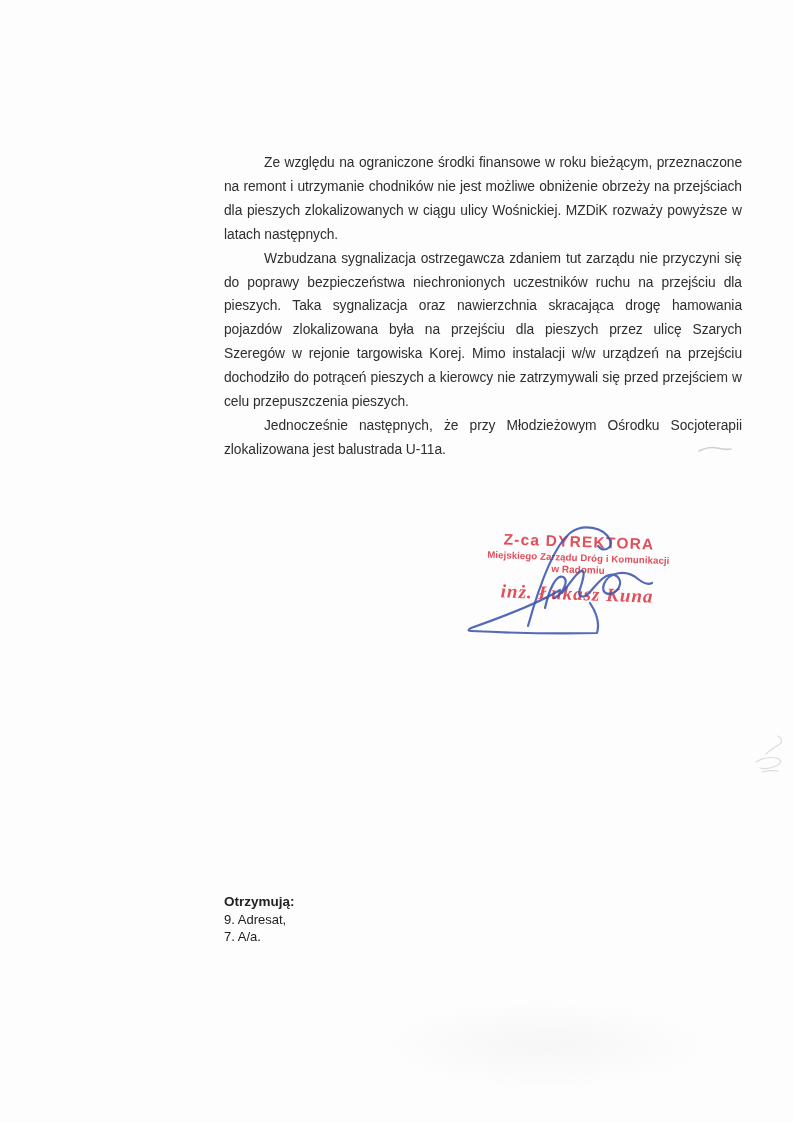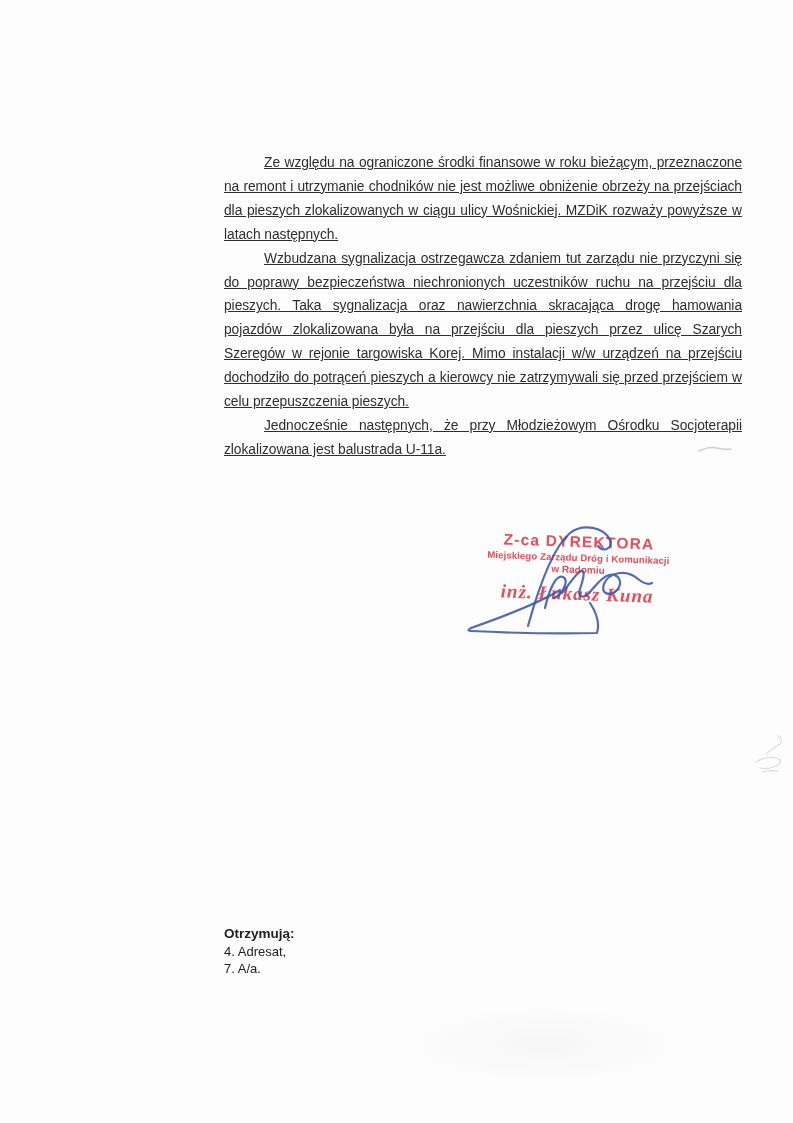--- a/index.html
+++ b/index.html
@@ -20,21 +20,20 @@
   .letter-body {
     position: absolute;
     left: 224px;
     top: 151px;
     width: 518px;
     color: var(--text-color, #2e2e2e);
     font-size: 13.8px;
     line-height: 23.9px;
     letter-spacing: -0.05px;
     text-align: justify;
-    text-decoration: underline;
   }
   .letter-body p {
     margin: 0;
     text-indent: 40px;
   }
 
   
   .stamp-block {
     position: absolute;
     left: 462px;
@@ -88,21 +87,21 @@
     stroke-width: 2.2;
     stroke-linecap: round;
     stroke-linejoin: round;
     opacity: 0.88;
   }
 
   
   .distribution {
     position: absolute;
     left: 224px;
-    top: 925px;
+    top: 893px;
     color: #222;
     font-size: 13px;
     line-height: 17.5px;
   }
   .distribution .heading {
     font-weight: 700;
     font-size: 13.5px;
   }
 
   
@@ -167,21 +166,21 @@
     <path d="M 528 626 C 538 590 552 548 570 533 C 583 523 604 527 610 540 C 613 548 604 553 598 546"></path>
 
     <path d="M 545 608 C 549 590 556 574 563 577 C 570 580 562 595 554 598"></path>
     <path d="M 562 593 C 569 585 576 573 581 571 C 586 569 583 580 580 589 C 577 597 583 599 589 593 C 595 587 601 577 609 575 C 618 573 624 582 617 590 C 610 597 600 594 604 584 C 609 572 626 569 638 579 C 643 583 648 585 652 583"></path>
 
     <path d="M 560 590 C 542 601 508 615 471 628 C 469 629 467 631 471 631 C 513 633 558 634 597 633 C 600 623 596 612 590 603"></path>
   </svg>
 
   <div class="distribution">
     <div class="heading">Otrzymują:</div>
-    <div>4. Adresat,</div>
+    <div>9. Adresat,</div>
     <div>7. A/a.</div>
   </div>
 
   <svg class="smudge-1" viewBox="0 0 36 8" xmlns="http://www.w3.org/2000/svg">
     <path d="M 2 6 Q 12 1 20 3 Q 28 5 34 4"></path>
   </svg>
 
   <svg class="smudge-2" viewBox="0 0 42 48" xmlns="http://www.w3.org/2000/svg">
     <path d="M 30 6 Q 36 10 32 14 Q 22 20 18 24"></path>
     <path d="M 8 32 Q 18 26 28 28 Q 36 30 30 35 Q 20 40 12 38"></path>

